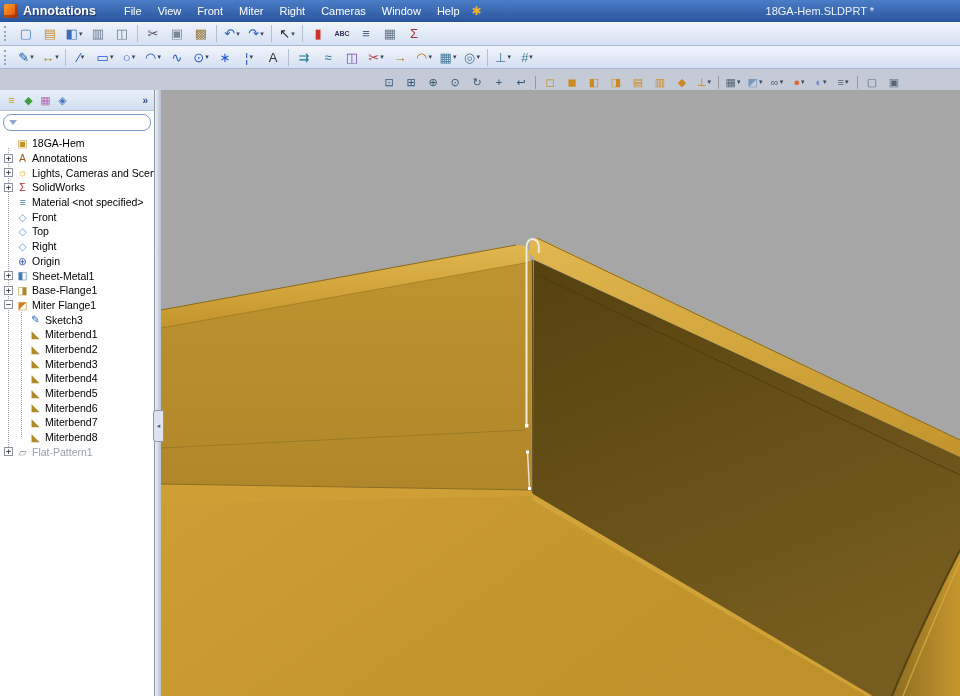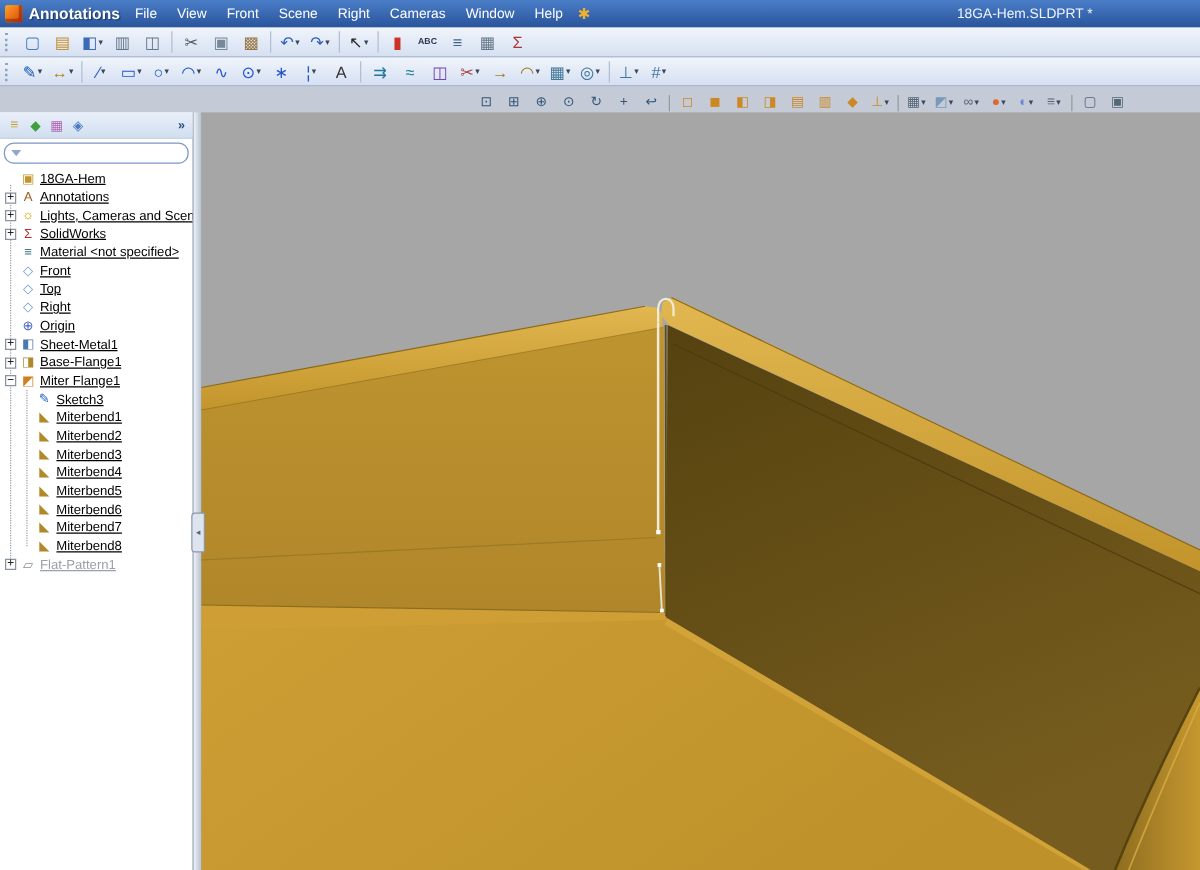--- a/index.html
+++ b/index.html
@@ -2,21 +2,21 @@
 <html><head>
 <meta charset="utf-8">
 <style>
   html,body{margin:0;padding:0;background:#888;}
   #app{position:relative;width:960px;height:696px;overflow:hidden;font-family:"Liberation Sans",sans-serif;background:#c4cbd6;user-select:none;}
 
   
   .titlebar{position:absolute;left:0;top:0;width:960px;height:22px;background:linear-gradient(#4a7ec8,#29549b);display:flex;align-items:center;color:#fff;}
   .logo{width:14px;height:14px;margin:0 5px 0 4px;background:linear-gradient(135deg,#ffa224,#d8440e);border-radius:2px;box-shadow:inset -3px -3px 0 rgba(110,20,0,.45);flex:none;}
   .appname{font-weight:bold;font-size:12.5px;text-shadow:1px 1px 1px rgba(0,0,0,.45);}
-  .menus{display:flex;margin-left:4px;}
+  .menus{display:flex;margin-left:20px;}
   .menu-item{font-size:11px;padding:3px 8px;cursor:default;}
   .sw-search{color:#f0b030;font-size:12px;margin-left:4px;}
   .doctitle{position:absolute;right:86px;top:5px;font-size:11px;color:#eef3fd;}
 
   
   .toolrow{position:absolute;left:0;width:960px;background:linear-gradient(#f1f5fb,#d5e0f2);border-bottom:1px solid #a9b8d0;display:flex;align-items:center;padding-left:2px;box-sizing:border-box;}
   #row2{top:22px;height:24px;}
   #row3{top:46px;height:23px;}
   .grip{width:3px;height:15px;margin:0 5px 0 2px;border-left:2px dotted #8fa3c2;flex:none;}
   .tbtn{height:20px;min-width:20px;display:inline-flex;align-items:center;justify-content:center;border-radius:2px;margin:0 1px;padding:0 1px;}
@@ -46,21 +46,21 @@
   .funnel{width:0;height:0;border-left:4px solid transparent;border-right:4px solid transparent;border-top:5px solid #8fa8cc;flex:none;}
   .filter input{border:none;outline:none;flex:1;font-size:10px;height:11px;min-width:0;background:transparent;font-family:"Liberation Sans",sans-serif;}
   .tree{position:relative;font-size:10.5px;color:#000;padding-top:2px;}
   .spine{position:absolute;border-left:1px dotted #9aa2b0;width:0;}
   #spine-root{left:8px;top:14px;height:303px;}
   #spine-children{left:21px;top:178px;height:125px;}
   .trow{height:14.7px;display:flex;align-items:center;gap:3px;white-space:nowrap;position:relative;}
   .ebox{width:9px;height:9px;border:1px solid #8a92a0;background:#fff;font-size:9px;line-height:7px;text-align:center;box-sizing:border-box;flex:none;color:#222;font-family:"DejaVu Sans Mono",monospace;}
   .ebox.hid{visibility:hidden;}
   .ticon{width:13px;text-align:center;font-size:10.5px;flex:none;line-height:1;}
-  .tlabel{overflow:hidden;text-decoration:underline;}
+  .tlabel{overflow:hidden;}
   .trow.gray .tlabel{color:#9aa0aa;}
 
   
   .splitter{position:absolute;left:155px;top:90px;width:6px;height:606px;background:linear-gradient(90deg,#eef1f7,#b6c0d0);}
   .split-grip{position:absolute;left:153px;top:410px;width:9px;height:30px;background:#dde4f0;border:1px solid #8c98a8;border-radius:3px 0 0 3px;display:flex;align-items:center;justify-content:center;font-size:7px;color:#55617a;z-index:6;}
 
   
   .viewport{position:absolute;left:161px;top:90px;width:799px;height:606px;background:#a6a6a6;}
 </style>
 </head>
@@ -68,21 +68,21 @@
 
 <div id="app">
 
   <div class="titlebar">
     <div class="logo"></div>
     <div class="appname">Annotations</div>
     <div class="menus" id="menubar">
         <span class="menu-item">File</span>
         <span class="menu-item">View</span>
         <span class="menu-item">Front</span>
-        <span class="menu-item">Scene</span>
+        <span class="menu-item">Miter</span>
         <span class="menu-item">Right</span>
         <span class="menu-item">Cameras</span>
         <span class="menu-item">Window</span>
         <span class="menu-item">Help</span>
       </div>
     <div class="sw-search">✱</div>
     <div class="doctitle">18GA-Hem.SLDPRT *</div>
   </div>
 
   <div class="toolrow" id="row2">

